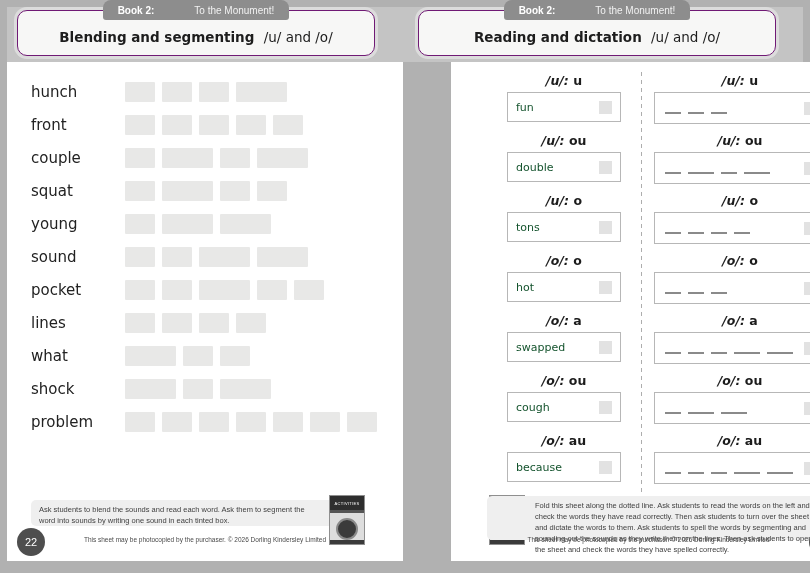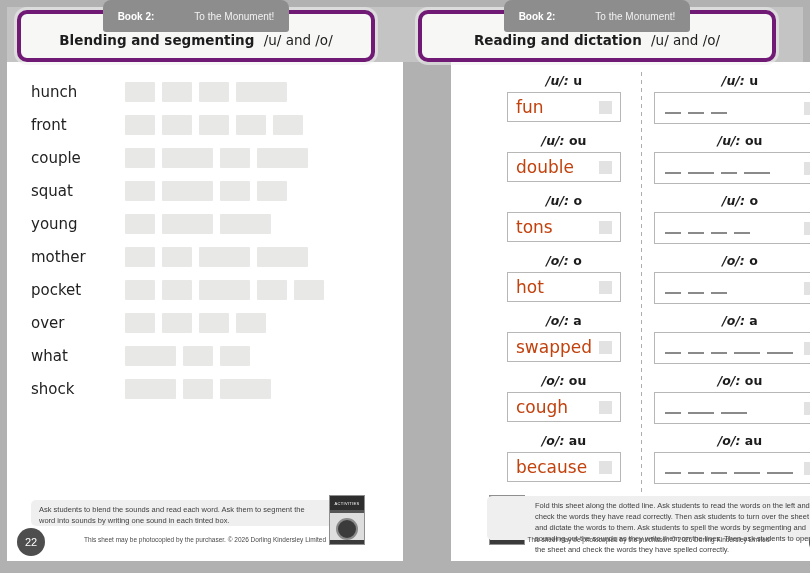--- a/index.html
+++ b/index.html
@@ -6,26 +6,26 @@
   body{font-family:"Liberation Sans",sans-serif;background:#b1b1b1;}
   .canvas{position:relative;width:810px;height:573px;background:#b1b1b1;overflow:hidden;}
 
   
   .band{position:absolute;left:7px;right:7px;top:7px;height:55px;background:#c4c4c4;}
 
   .header-group{position:absolute;top:0;height:56px;width:358px;}
   .header-group.hg-left{left:17px;}
   .header-group.hg-right{left:418px;}
   .header-bar{position:absolute;left:0;right:0;top:10px;height:37px;background:#f7f7f6;
-    border:4px solid #701a75;border-radius:10px;box-shadow:0 0 0 3px rgba(240,240,240,.55);
+    border:1px solid #701a75;border-radius:10px;box-shadow:0 0 0 3px rgba(240,240,240,.55);
     display:flex;align-items:center;justify-content:center;padding-top:7px;z-index:2;}
   .header-title{font-family:"DejaVu Sans",sans-serif;font-size:13.5px;color:#1d1d1d;white-space:nowrap;}
   .header-title .t-bold{font-weight:bold;}
   .header-title .t-phon{font-weight:normal;margin-left:5px;}
-  .badge{position:absolute;left:50%;transform:translateX(-50%);top:0;height:32px;min-width:158px;
+  .badge{position:absolute;left:50%;transform:translateX(-50%);top:0;height:20px;min-width:158px;
     background:#8d8d8d;border-radius:8px 8px 3px 3px;z-index:3;display:flex;align-items:center;
     justify-content:center;padding:0 14px;white-space:nowrap;}
   .badge span{font-size:10px;color:#fff;}
   .badge .b-bold{font-weight:bold;margin-right:4px;}
   .badge .b-rest{color:rgba(255,255,255,.88);margin-left:36px;}
 
   
   .page{position:absolute;top:62px;height:499px;background:#ffffff;}
   .page-left{left:7px;width:396px;}
   .page-right{left:408px;width:395px;margin-left:43px;}
@@ -43,21 +43,21 @@
   .rp-sections{position:absolute;left:0;top:8px;right:0;}
   .rp-section{position:relative;height:60px;}
   .rp-col{position:absolute;text-align:center;}
   .rp-colA{left:56px;width:114px;}
   .rp-colB{left:203px;width:172px;}
   .rp-heading{height:22px;line-height:22px;font-family:"DejaVu Sans",sans-serif;
     font-size:12.5px;color:#1c1c1c;font-weight:bold;white-space:nowrap;}
   .rp-heading .ph{font-style:italic;}
   .read-box{height:30px;border:1px solid #b7b7b7;background:#fff;display:flex;align-items:center;
     padding:0 8px;box-sizing:border-box;}
-  .read-word{font-family:"DejaVu Sans",sans-serif;font-size:17px;color:#c2410c;}
+  .read-word{font-family:"DejaVu Sans",sans-serif;font-size:11px;color:#14532d;}
   .write-box{height:32px;border:1px solid #b7b7b7;background:#fff;display:flex;align-items:center;
     padding:0 8px 0 10px;box-sizing:border-box;}
   .dashes{display:flex;gap:7px;align-items:flex-end;height:100%;padding-bottom:9px;box-sizing:border-box;}
   .dash{height:2px;background:#8a8a8a;}
   .dash.s{width:16px;}
   .dash.l{width:26px;}
   .spacer{flex:1;}
   .checkbox{width:13px;height:13px;background:#e2e2e2;flex:0 0 auto;}
 
   .fold-line{position:absolute;left:190px;top:10px;height:422px;width:1px;
@@ -161,40 +161,40 @@
         </div>
         <div class="word-row">
           <div class="word-label">young</div>
           <div class="sound-boxes">
             <div class="sound-box small"></div>
             <div class="sound-box wide"></div>
             <div class="sound-box wide"></div>
           </div>
         </div>
         <div class="word-row">
-          <div class="word-label">mother</div>
+          <div class="word-label">sound</div>
           <div class="sound-boxes">
             <div class="sound-box small"></div>
             <div class="sound-box small"></div>
             <div class="sound-box wide"></div>
             <div class="sound-box wide"></div>
           </div>
         </div>
         <div class="word-row">
           <div class="word-label">pocket</div>
           <div class="sound-boxes">
             <div class="sound-box small"></div>
             <div class="sound-box small"></div>
             <div class="sound-box wide"></div>
             <div class="sound-box small"></div>
             <div class="sound-box small"></div>
           </div>
         </div>
         <div class="word-row">
-          <div class="word-label">over</div>
+          <div class="word-label">lines</div>
           <div class="sound-boxes">
             <div class="sound-box small"></div>
             <div class="sound-box small"></div>
             <div class="sound-box small"></div>
             <div class="sound-box small"></div>
           </div>
         </div>
         <div class="word-row">
           <div class="word-label">what</div>
           <div class="sound-boxes">
@@ -202,20 +202,32 @@
             <div class="sound-box small"></div>
             <div class="sound-box small"></div>
           </div>
         </div>
         <div class="word-row">
           <div class="word-label">shock</div>
           <div class="sound-boxes">
             <div class="sound-box wide"></div>
             <div class="sound-box small"></div>
             <div class="sound-box wide"></div>
+          </div>
+        </div>
+        <div class="word-row">
+          <div class="word-label">problem</div>
+          <div class="sound-boxes">
+            <div class="sound-box small"></div>
+            <div class="sound-box small"></div>
+            <div class="sound-box small"></div>
+            <div class="sound-box small"></div>
+            <div class="sound-box small"></div>
+            <div class="sound-box small"></div>
+            <div class="sound-box small"></div>
           </div>
         </div>
       </div>
 
     <div class="instr-box instr-left">Ask students to blend the sounds and read each word. Ask them to segment the word into sounds by writing one sound in each tinted box.</div>
 
     <div class="thumb thumb-l">
       <div class="tband">
         <span>ACTIVITIES</span>
       </div>

